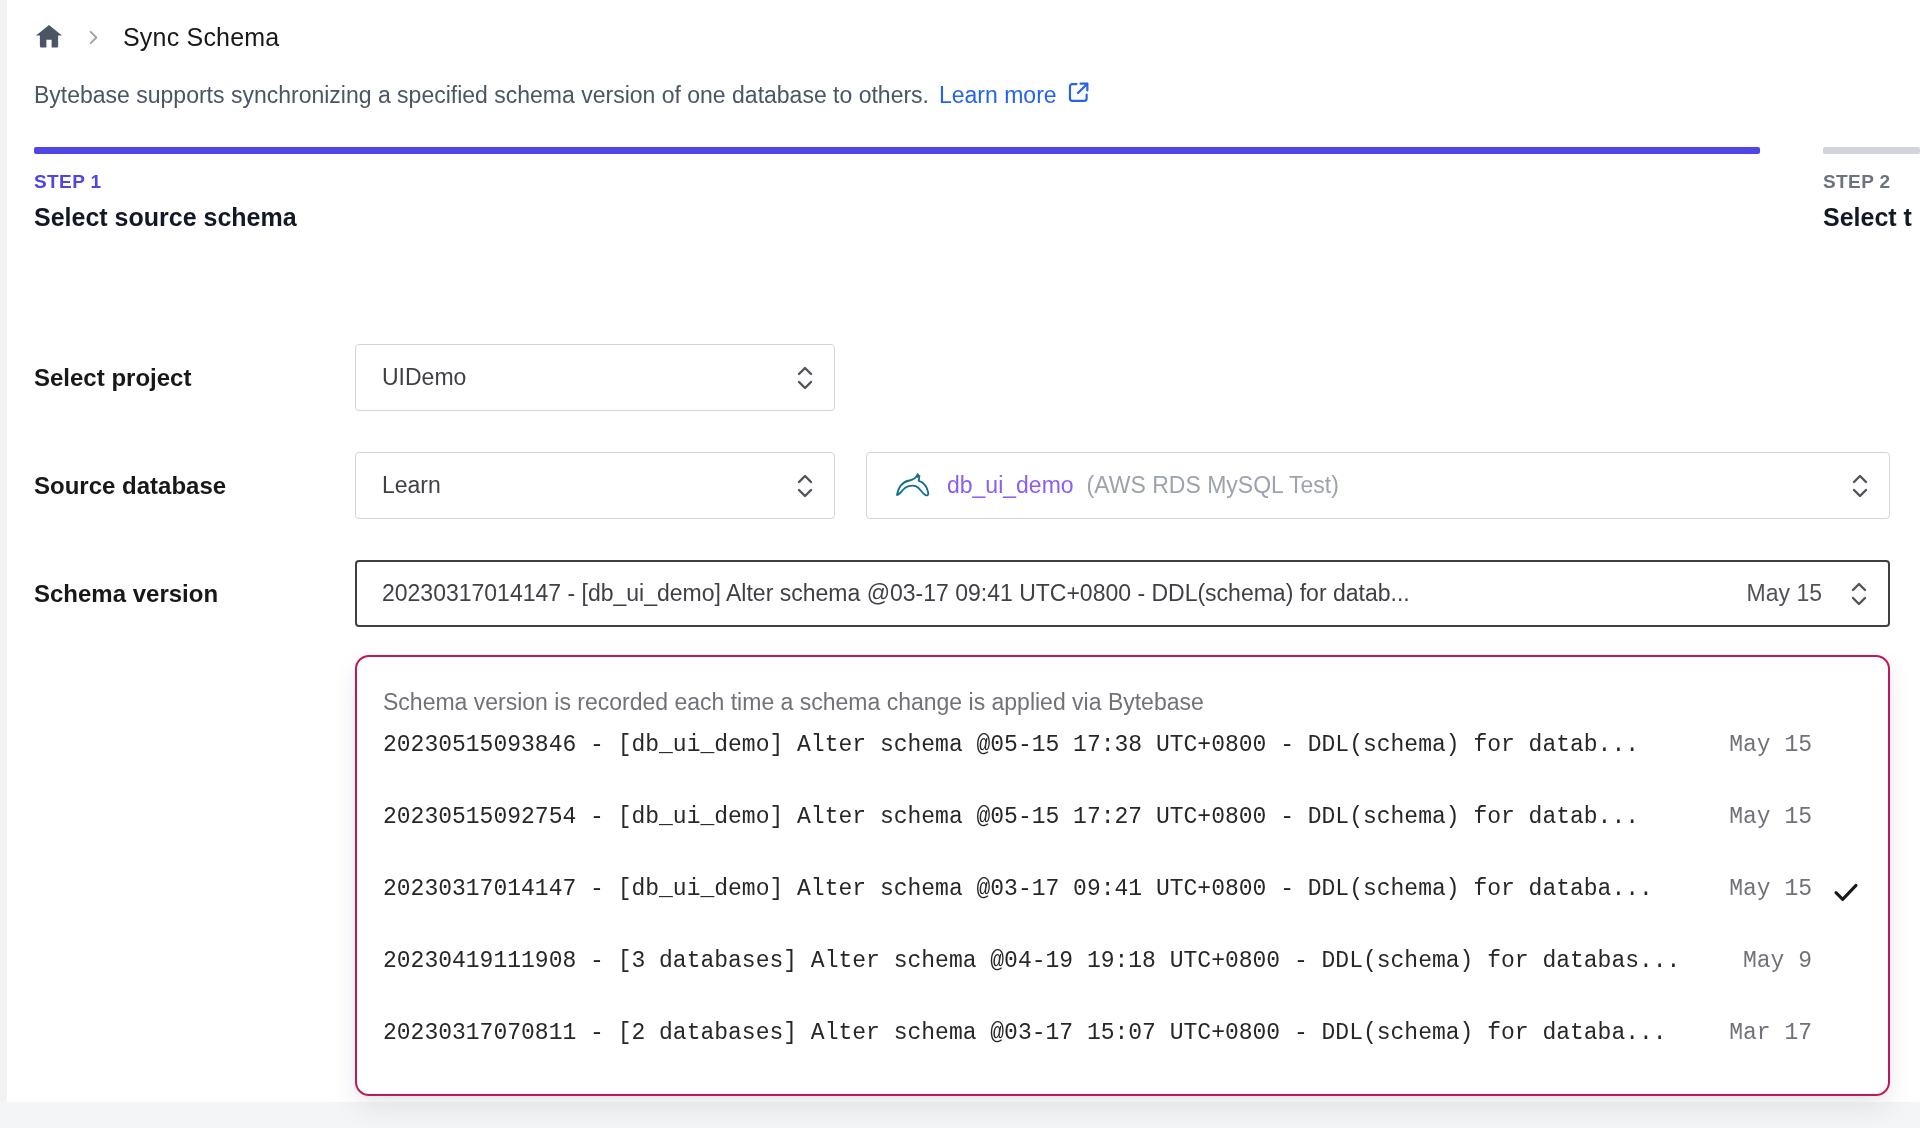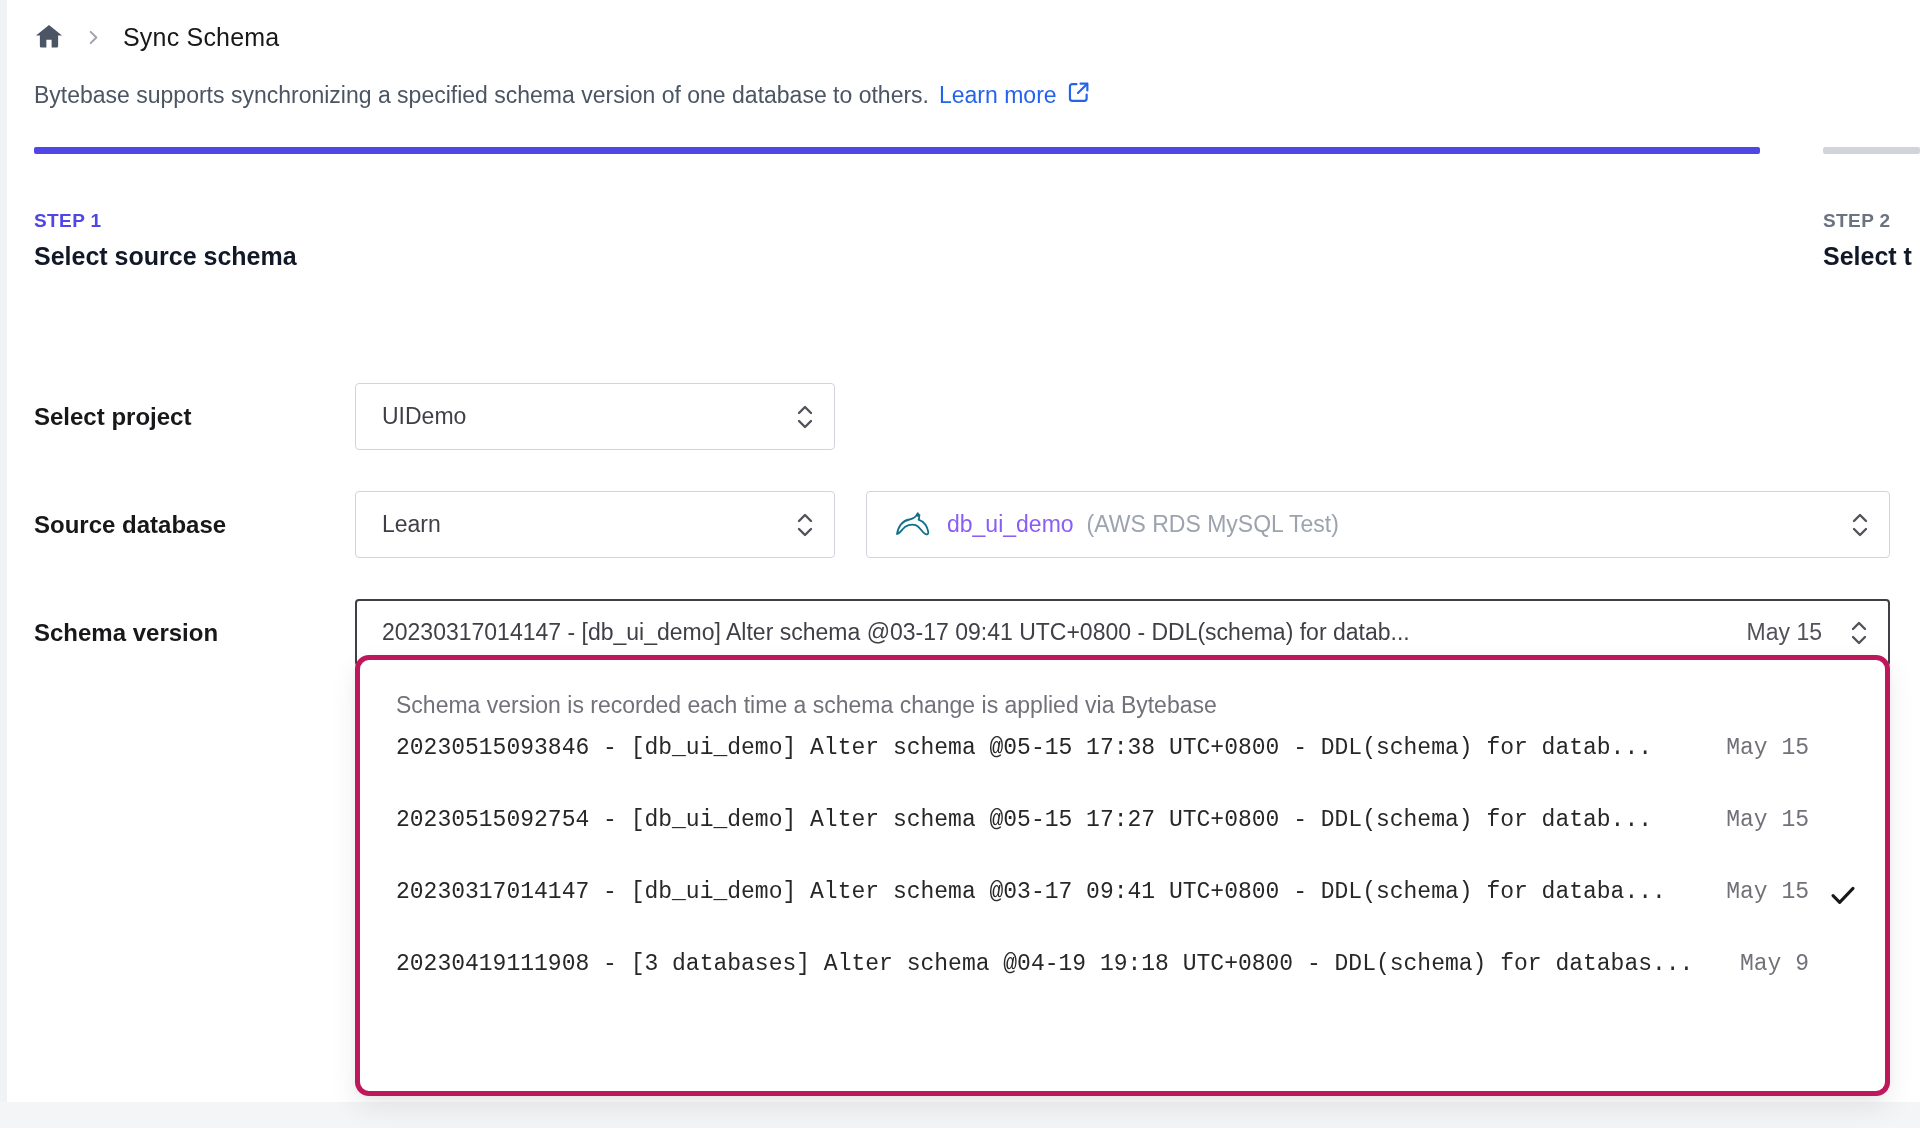--- a/index.html
+++ b/index.html
@@ -38,21 +38,21 @@
   }
 
   
   .steps { margin-top: 36px; display: flex; gap: 63px; }
   .step { min-width: 0; }
   .step-1 { flex: 0 0 1726px; }
   .step-2 { flex: 1 1 auto; overflow: hidden; }
   .step-bar { height: 7px; border-radius: 2px; }
   .step-1 .step-bar { background: #4f46e5; }
   .step-2 .step-bar { background: #d1d5db; }
-  .step-label { margin-top: 56px; font-size: 19px; font-weight: 700; letter-spacing: 0.4px; white-space: nowrap; }
+  .step-label { margin-top: 17px; font-size: 19px; font-weight: 700; letter-spacing: 0.4px; white-space: nowrap; }
   .step-1 .step-label { color: #4f46e5; }
   .step-2 .step-label { color: #6b7280; }
   .step-title { margin-top: 10px; font-size: 25px; font-weight: 700; color: #111827; white-space: nowrap; }
 
   
   .form { margin-top: 112px; }
   .form-row { display: flex; align-items: center; margin-bottom: 41px; }
   .form-label { width: 321px; flex: none; font-size: 24px; font-weight: 700; color: #18181b; }
 
   .select {
@@ -80,25 +80,24 @@
     white-space: nowrap; overflow: hidden;
   }
   .select-version .version-date { color: #52525b; margin-left: 18px; white-space: nowrap; }
   .select-version .chev { margin-left: 26px; }
 
   
   .dropdown {
     position: absolute; left: 355px; top: 655px;
     width: 1535px; height: 441px;
     background: #fff;
-    border: 5px solid #be185d;
+    border: 2px solid #be185d;
     border-radius: 14px;
     box-shadow: 0 12px 28px rgba(0,0,0,0.08), 0 2px 6px rgba(0,0,0,0.04);
     overflow: hidden;
-    padding-left: 10px;
   }
   .dropdown-header { padding: 32px 30px 16px 26px; font-size: 23px; color: #71717a; white-space: nowrap; overflow: hidden; }
   .option {
     height: 72px; display: flex; 
     padding: 0 26px; font-size: 23px; color: #27272a;
     cursor: pointer;
     font-family: Liberation Mono, monospace;
   }
   .option-text { flex: 1 1 auto; min-width: 0; white-space: nowrap; overflow: hidden; }
   .option-date { color: #71717a; margin-left: 20px; white-space: nowrap; }
@@ -253,14 +252,23 @@
     <div class="option">
       <span class="option-text">20230419111908 - [3 databases] Alter schema @04-19 19:18 UTC+0800 - DDL(schema) for databas...</span>
       <span class="option-date">May 9</span>
       <span class="check-slot">
         <svg width="32" height="32" viewBox="0 0 24 24" fill="none" stroke="#18181b" stroke-width="2.3" stroke-linecap="round" stroke-linejoin="round">
             <polyline points="4.5,12.5 9.5,17.5 19.5,7"></polyline>
           </svg>
       </span>
     </div>
 
+    <div class="option">
+      <span class="option-text">20230317070811 - [2 databases] Alter schema @03-17 15:07 UTC+0800 - DDL(schema) for databa...</span>
+      <span class="option-date">Mar 17</span>
+      <span class="check-slot">
+        <svg width="32" height="32" viewBox="0 0 24 24" fill="none" stroke="#18181b" stroke-width="2.3" stroke-linecap="round" stroke-linejoin="round">
+            <polyline points="4.5,12.5 9.5,17.5 19.5,7"></polyline>
+          </svg>
+      </span>
+    </div>
   </div>
 </div>
 
 </body></html>

